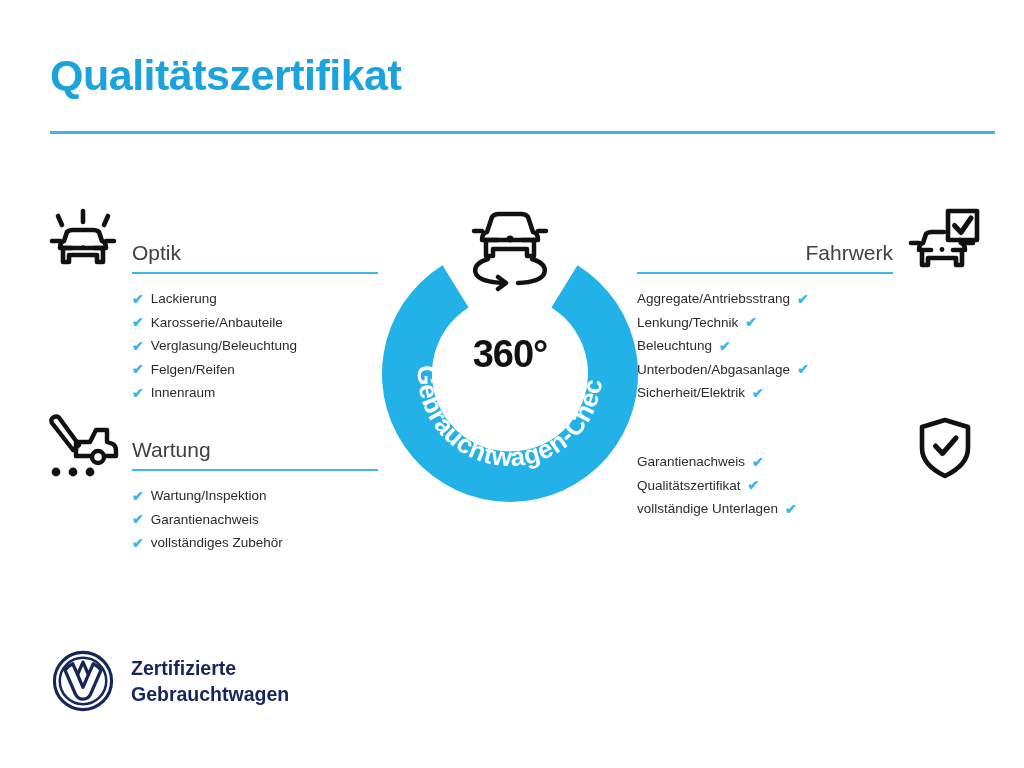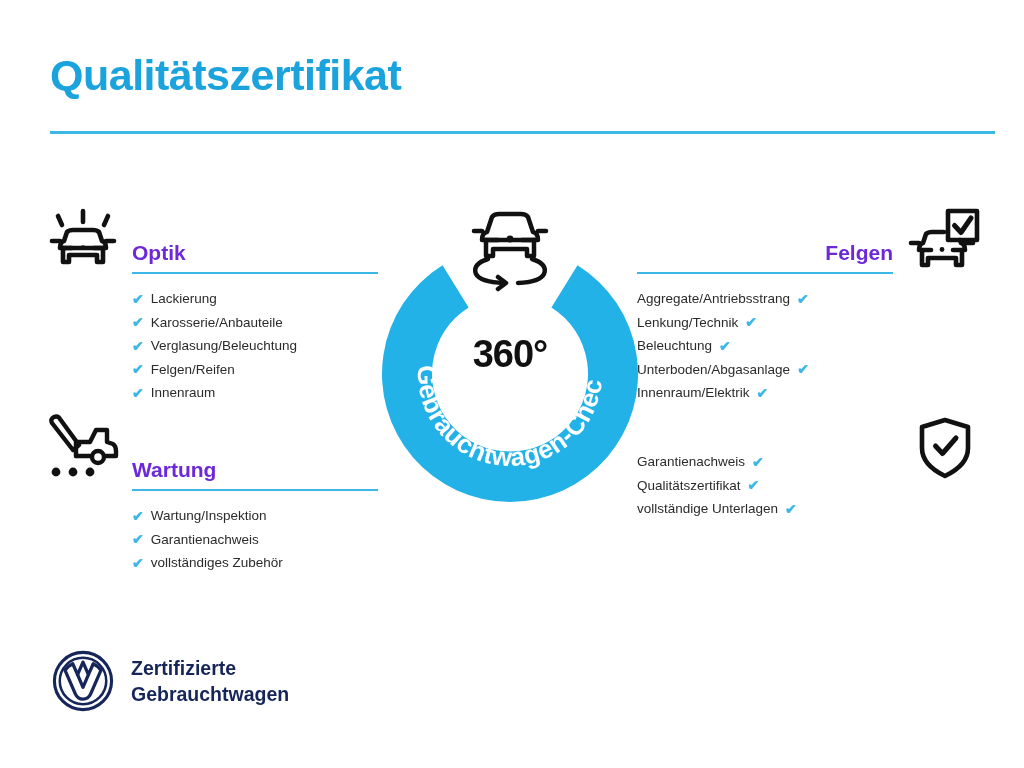--- a/index.html
+++ b/index.html
@@ -40,22 +40,22 @@
   
   .section {
     position: absolute;
   }
   .section-head {
     position: relative;
     height: 34px;
   }
   .section-title {
     font-size: 21px;
-    font-weight: bold;
-    color: #6d28d9;
+    font-weight: normal;
+    color: #404040;
     line-height: 26px;
     white-space: nowrap;
   }
   .section-rule {
     position: absolute;
     left: 0;
     right: 0;
     bottom: 0;
     height: 2px;
     background: #3cb7e8;
@@ -86,21 +86,21 @@
   .col-left { width: 246px; }
   .col-left .section-title { text-align: left; }
   .col-left .item { justify-content: flex-start; }
 
   
   .col-right { width: 256px; }
   .col-right .section-title { text-align: right; }
   .col-right .item { }
 
   #sec-optik   { left: 132px; top: 240px; }
-  #sec-wartung { left: 132px; top: 437px; margin-top: 20px; }
+  #sec-wartung { left: 132px; top: 437px; }
   #sec-technik { left: 637px; top: 240px; }
   #sec-garantie{ left: 637px; top: 437px; }
 
   
   .sec-icon {
     position: absolute;
   }
   #icon-optik    { left: 46px;  top: 204px; }
   #icon-wartung  { left: 46px;  top: 414px; }
   #icon-technik  { left: 908px; top: 208px; }
@@ -294,42 +294,42 @@
     </li>
     <li class="item">
       <span class="check">✔</span>
       <span>vollständiges Zubehör</span>
     </li>
   </ul>
 </div>
 
 <div class="section col-right" id="sec-technik">
   <div class="section-head">
-    <div class="section-title">Felgen</div>
+    <div class="section-title">Fahrwerk</div>
     <div class="section-rule"></div>
   </div>
   <ul class="item-list">
     <li class="item">
       <span>Aggregate/Antriebsstrang</span>
       <span class="check">✔</span>
     </li>
     <li class="item">
       <span>Lenkung/Technik</span>
       <span class="check">✔</span>
     </li>
     <li class="item">
       <span>Beleuchtung</span>
       <span class="check">✔</span>
     </li>
     <li class="item">
       <span>Unterboden/Abgasanlage</span>
       <span class="check">✔</span>
     </li>
     <li class="item">
-      <span>Innenraum/Elektrik</span>
+      <span>Sicherheit/Elektrik</span>
       <span class="check">✔</span>
     </li>
   </ul>
 </div>
 
 <div class="section col-right" id="sec-garantie">
   <ul class="item-list">
     <li class="item">
       <span>Garantienachweis</span>
       <span class="check">✔</span>

